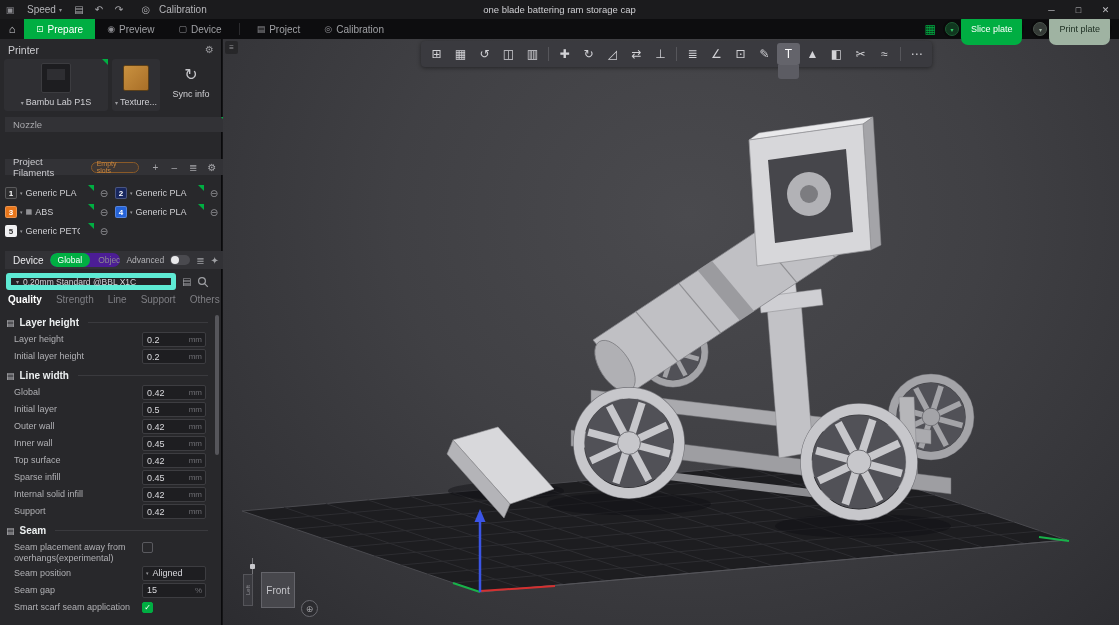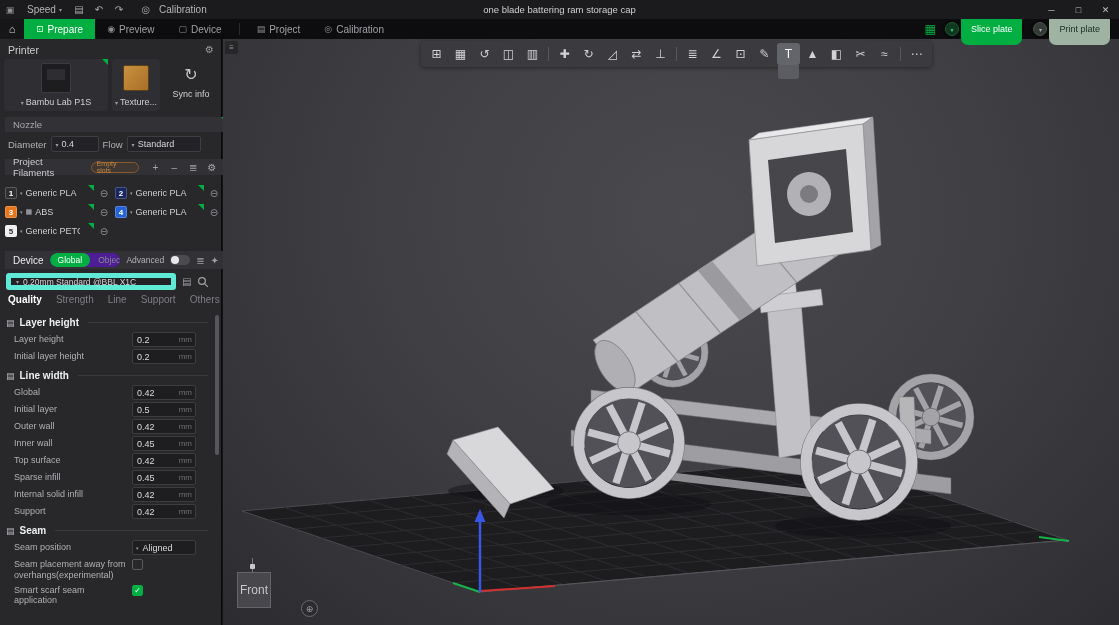--- a/index.html
+++ b/index.html
@@ -96,21 +96,21 @@
 #ptabs{position:absolute;left:8px;top:255px;width:206px;display:flex;gap:14px}
 .ptab{font-size:10px;color:#7f7f84}
 .ptab.active{color:#ffffff;font-weight:bold}
 #param-list{position:absolute;left:0;top:273px;width:216px;bottom:0;overflow:hidden}
 .group-head{display:flex;align-items:center;padding:5px 8px 3px 6px;gap:5px}
 .group-icon{font-size:9px;color:#b9b9bd}
 .group-title{font-size:10px;font-weight:bold;color:#eceff0;white-space:nowrap}
 .group-line{flex:1;height:1px;background:#3a3a3e;margin-left:4px}
 .param-row{display:flex;align-items:flex-start;padding:1px 0 1px 14px;min-height:16px}
 .p-label{flex:1;font-size:9px;color:#b0b0b4;line-height:1.2;padding:2px 6px 0 0}
-.ctl{width:64px;margin-right:20px;flex:none;display:flex}
+.ctl{width:64px;margin-right:10px;flex:none;display:flex}
 .val-box{width:64px;height:15px;background:#1e1e21;border:1px solid #3d3d41;border-radius:2px;display:flex;align-items:center;overflow:hidden}
 .val{font-size:9px;color:#dadade;padding-left:4px;white-space:nowrap}
 .unit{margin-left:auto;font-size:8px;color:#6e6e73;padding-right:3px}
 .dd-caret{font-size:5px;color:#97979b;padding-left:3px}
 .cb{width:11px;height:11px;border:1px solid #5a5a5f;border-radius:2px;margin-top:2px;font-size:8px;line-height:9px;text-align:center;color:#fff;background:transparent}
 .cb.on{background:#00AE42;border-color:#00AE42}
 #pscroll{position:absolute;right:2px;top:276px;width:4px;height:306px}
 #pthumb{width:4px;height:140px;background:#56565b;border-radius:2px}
 
 
@@ -125,22 +125,22 @@
 .tool.active{background:#64646b;color:#fff}
 .tool.active::after{content:"";position:absolute;top:22px;left:1px;width:21px;height:14px;background:#5c5c63;border-radius:0 0 3px 3px}
 .tool-sep{width:1px;height:14px;background:#56565b;margin:0 3px}
 #vp-svg{position:absolute;left:0;top:0}
 #orient{position:absolute;left:14px;top:523px;width:60px;height:50px;z-index:5}
 .o-slider{position:absolute;left:15px;top:-4px;width:1px;height:38px;background:#77777b}
 .o-knob{position:absolute;left:-2px;top:6px;width:5px;height:5px;background:#c9c9cd;border-radius:1px}
 .o-left{position:absolute;left:6px;top:12px;width:10px;height:32px;background:#3a3a3f;border:1px solid #55555a;
   display:flex;align-items:center;justify-content:center}
 .o-left span{font-size:6px;color:#8f8f94;transform:rotate(-90deg);white-space:nowrap}
-.o-cube{position:absolute;left:0;top:10px;width:34px;height:36px;background:#47474c;border:1px solid #64646a;
-  display:flex;align-items:center;justify-content:center;font-size:12px;color:#c6c6ca}
+.o-cube{position:absolute;left:24px;top:10px;width:34px;height:36px;background:#47474c;border:1px solid #64646a;
+  display:flex;align-items:center;justify-content:center;font-size:10px;color:#c6c6ca}
 #gizmo{position:absolute;left:78px;top:561px;width:17px;height:17px;border-radius:50%;background:#2c2c30;
   border:1.5px solid #6a6a70;display:flex;align-items:center;justify-content:center;font-size:9px;color:#9a9a9e;z-index:5}
 </style>
 </head>
 <body>
 
 <div id="app">
 
   <div id="titlebar">
     <span class="tb-logo">▣</span>
@@ -221,32 +221,20 @@
       </div>
     </div>
     <div id="sync-card">
       <span class="sync-ic">↻</span>
       <div class="card-name">Sync info</div>
     </div>
 
     <div class="bar" id="nozzle-bar">
       <span class="sec-label">Nozzle</span>
       <span class="corner-tri"></span>
-    </div>
-    <div id="nozzle-row">
-      <span class="inline-label">Diameter</span>
-      <div class="dd-inline" id="dd-diameter">
-        <span class="dd-c">▾</span>
-        <span>0.4</span>
-      </div>
-      <span class="inline-label">Flow</span>
-      <div class="dd-inline" id="dd-flow">
-        <span class="dd-c">▾</span>
-        <span>Standard</span>
-      </div>
     </div>
 
     <div class="bar" id="fil-bar">
       <span class="sec-label">Project Filaments</span>
       <span class="badge">Empty slots</span>
       <span class="spacer"></span>
       <span class="f-ic">+</span>
       <span class="f-ic">–</span>
       <span class="f-ic">≣</span>
       <span class="f-ic">⚙</span>
@@ -422,32 +410,41 @@
               <span class="unit">mm</span>
             </div>
           </div>
         </div>
         <div class="group-head">
           <span class="group-icon">▤</span>
           <span class="group-title">Seam</span>
           <span class="group-line"></span>
         </div>
         <div class="param-row">
+          <div class="p-label">Seam placement away from overhangs(experimental)</div>
+          <div class="ctl">
+            <div class="cb"></div>
+          </div>
+        </div>
+        <div class="param-row">
           <div class="p-label">Seam position</div>
           <div class="ctl">
             <div class="val-box">
               <span class="dd-caret">▾</span>
               <span class="val">Aligned</span>
             </div>
           </div>
         </div>
         <div class="param-row">
-          <div class="p-label">Seam placement away from overhangs(experimental)</div>
-          <div class="ctl">
-            <div class="cb"></div>
+          <div class="p-label">Seam gap</div>
+          <div class="ctl">
+            <div class="val-box">
+              <span class="val">15</span>
+              <span class="unit">%</span>
+            </div>
           </div>
         </div>
         <div class="param-row">
           <div class="p-label">Smart scarf seam application</div>
           <div class="ctl">
             <div class="cb on">✓</div>
           </div>
         </div>
       </div>
     <div id="pscroll">

